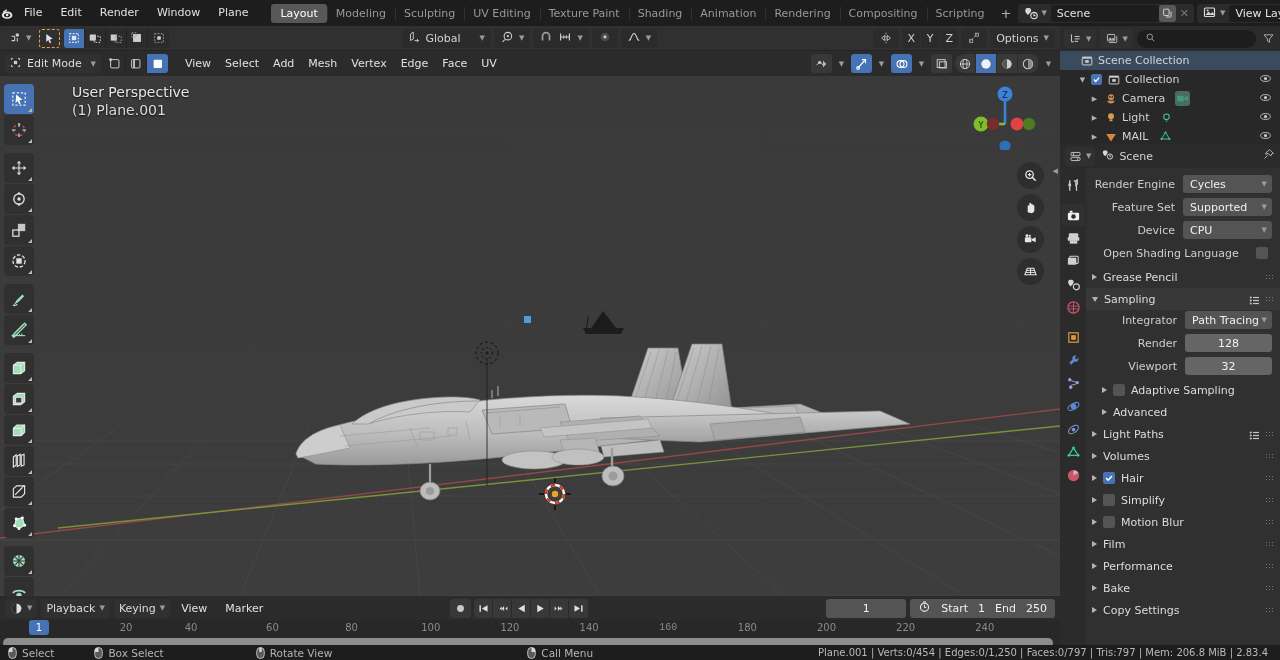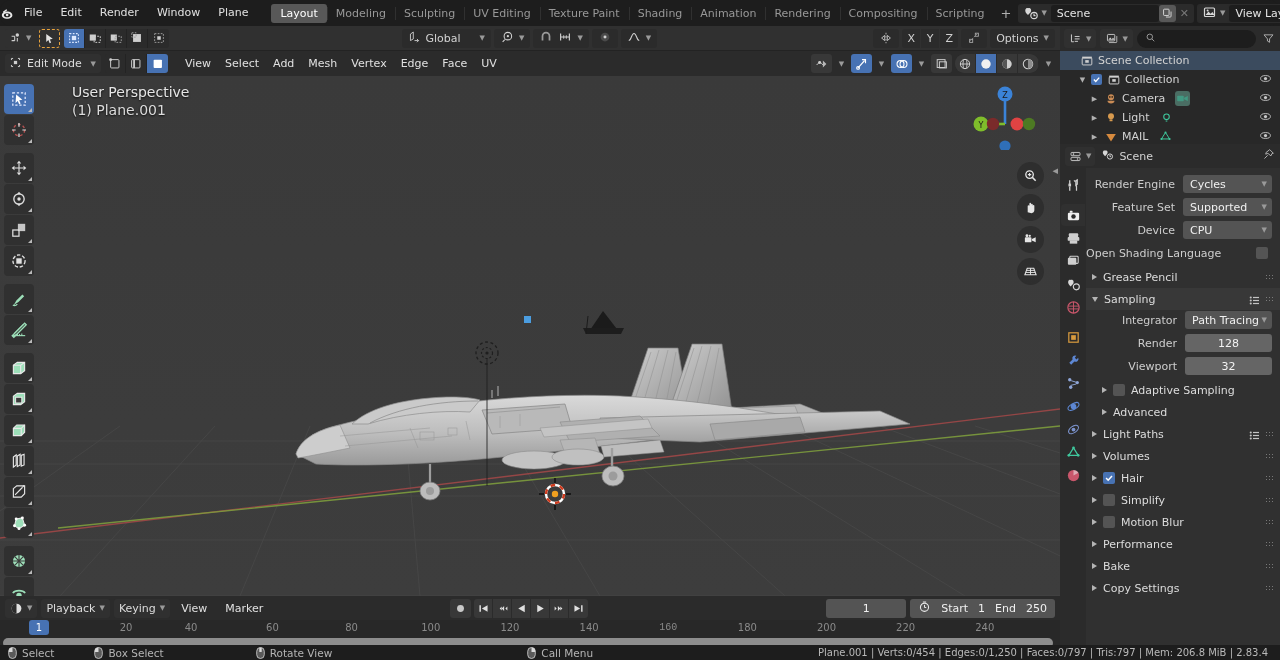--- a/index.html
+++ b/index.html
@@ -1214,21 +1214,21 @@
 
         <div class="prow">
           <div class="plabel">Device</div>
           <div class="pdd">
             <span>CPU</span>
             <span class="caretd">▼</span>
           </div>
         </div>
 
         <div class="pcheckrow">
-          <div style="flex:1;text-align:left;padding-right:0;color:#cdcdcd">Open Shading Language</div>
+          <div style="flex:1;text-align:center;padding-right:0;color:#cdcdcd">Open Shading Language</div>
           <div class="pcb" style="margin-right:4px"></div>
         </div>
 
         <div id="prop-panels">
             <div class="panel-hdr">
               <span class="tri"></span>
               <span>Grease Pencil</span>
               <span class="grip"></span>
             </div>
             <div class="panel-hdr open">
@@ -1305,20 +1305,25 @@
               <span class="grip"></span>
             </div>
             <div class="panel-hdr">
               <span class="tri"></span>
               <span class="cbinline"></span>
               <span>Motion Blur</span>
               <span class="grip"></span>
             </div>
             <div class="panel-hdr">
               <span class="tri"></span>
+              <span>Film</span>
+              <span class="grip"></span>
+            </div>
+            <div class="panel-hdr">
+              <span class="tri"></span>
               <span>Performance</span>
               <span class="grip"></span>
             </div>
             <div class="panel-hdr">
               <span class="tri"></span>
               <span>Bake</span>
               <span class="grip"></span>
             </div>
             <div class="panel-hdr">
               <span class="tri"></span>

